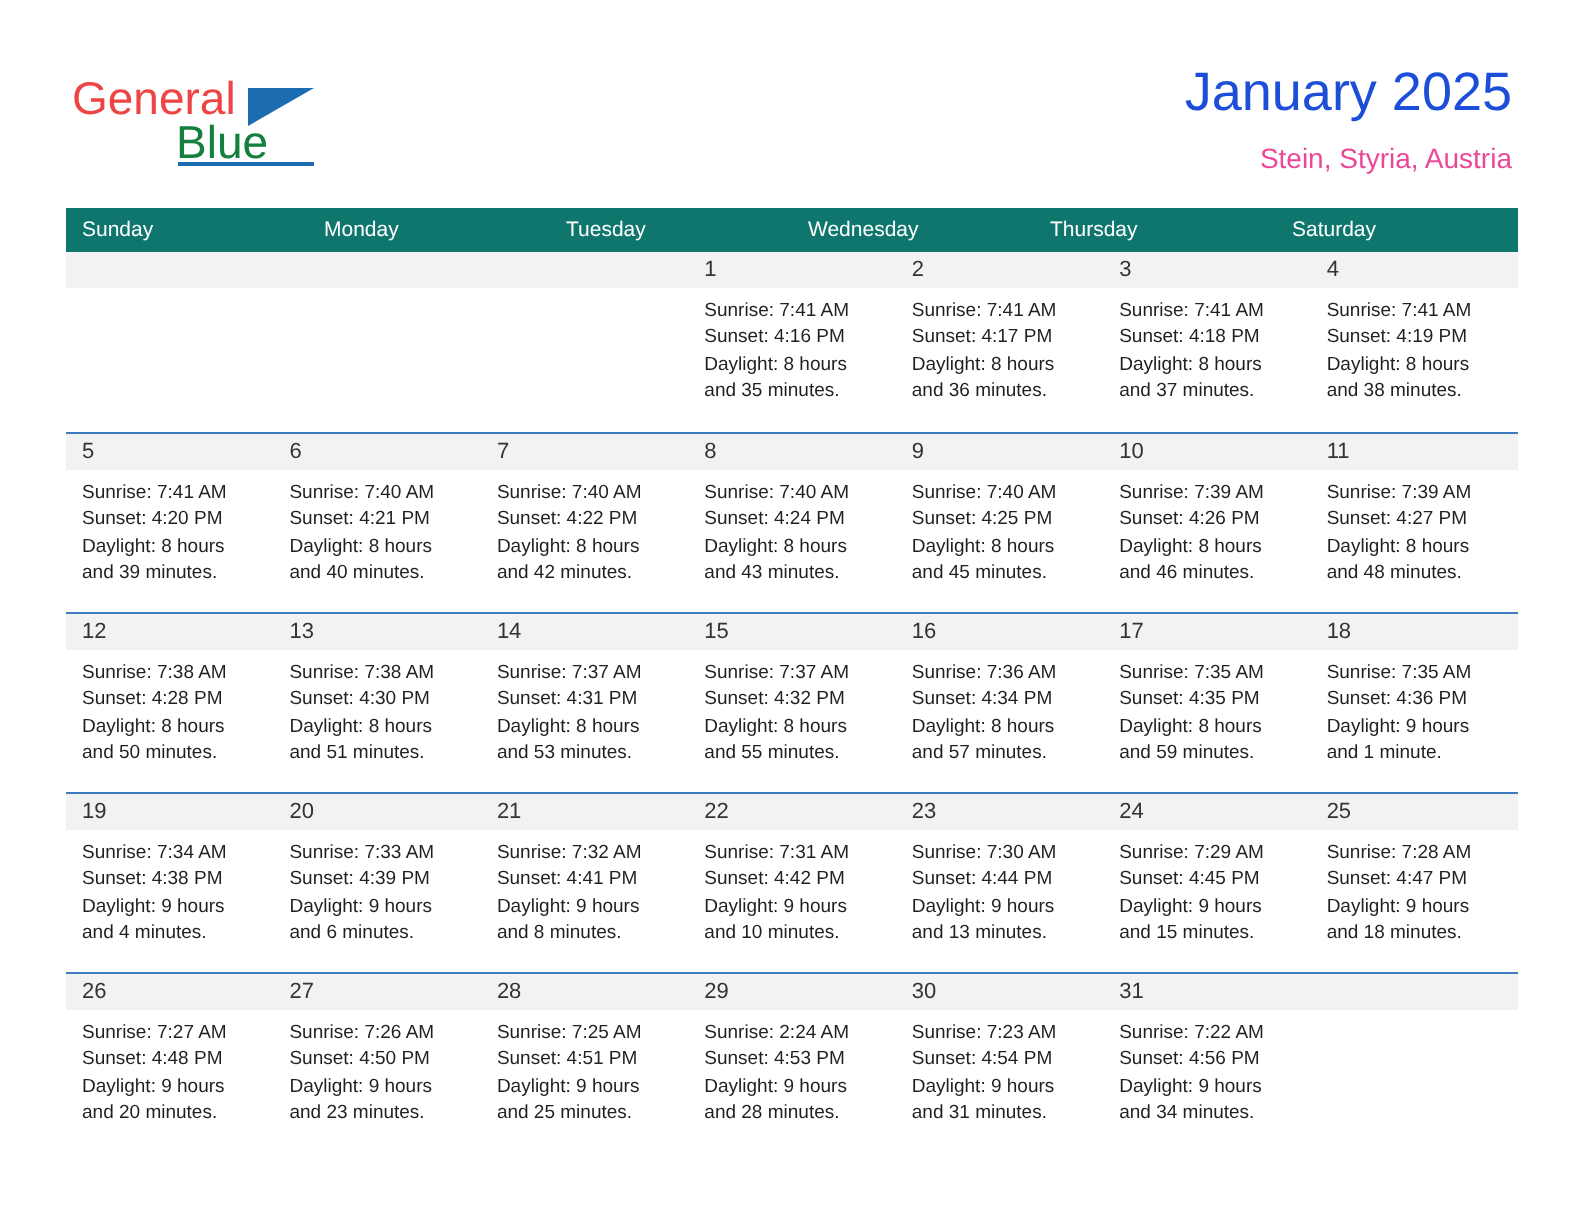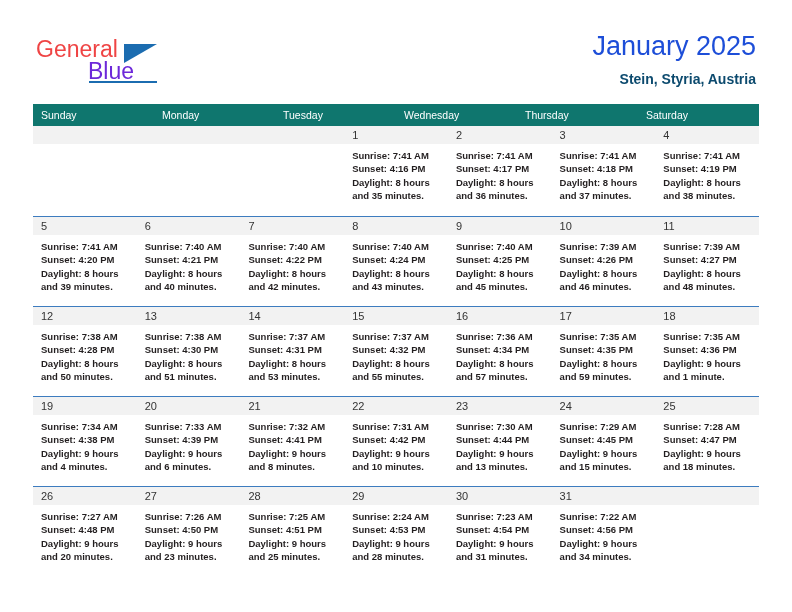--- a/index.html
+++ b/index.html
@@ -45,21 +45,21 @@
     letter-spacing: 0px;
     color: #ef4444;
     font-family: "Liberation Sans", sans-serif;
   }
   .brand-blue {
     position: absolute;
     left: 52px;
     top: 22px;
     font-size: 23px;
     line-height: 26px;
-    color: #6d28d9;
+    color: #15803d;
     font-family: "Liberation Sans", sans-serif;
   }
   .brand-tri {
     position: absolute;
     left: 88px;
     top: 8px;
     width: 0;
     height: 0;
     border-left: 33px solid #1b6cb0;
     border-bottom: 19px solid transparent;
@@ -82,24 +82,23 @@
     font-size: 27px;
     line-height: 33px;
     color: #1d4ed8;
     font-weight: normal;
     margin: 0;
     font-family: "Liberation Sans", sans-serif;
   }
   .cal-subtitle {
     font-size: 14px;
     line-height: 20px;
-    color: #0c4a6e;
+    color: #ec4899;
     margin: 6px 0 0 0;
     font-family: "Liberation Sans", sans-serif;
-    font-weight: bold;
   }
 
   
   .calendar {
     position: absolute;
     left: 33px;
     top: 104px;
     width: 726px;
   }
   .dow-row {
@@ -140,21 +139,20 @@
     position: absolute;
     left: 8px;
     top: 2px;
     font-size: 11px;
     line-height: 14px;
     color: #333333;
     font-family: "Liberation Sans", sans-serif;
   }
   .cell-body {
     padding: 5px 6px 0 8px;
-    font-weight: bold;
   }
   .line {
     font-size: 9.5px;
     line-height: 13.4px;
     color: #231f20;
     white-space: nowrap;
     font-family: "Liberation Sans", sans-serif;
   }
 </style>
 </head>

